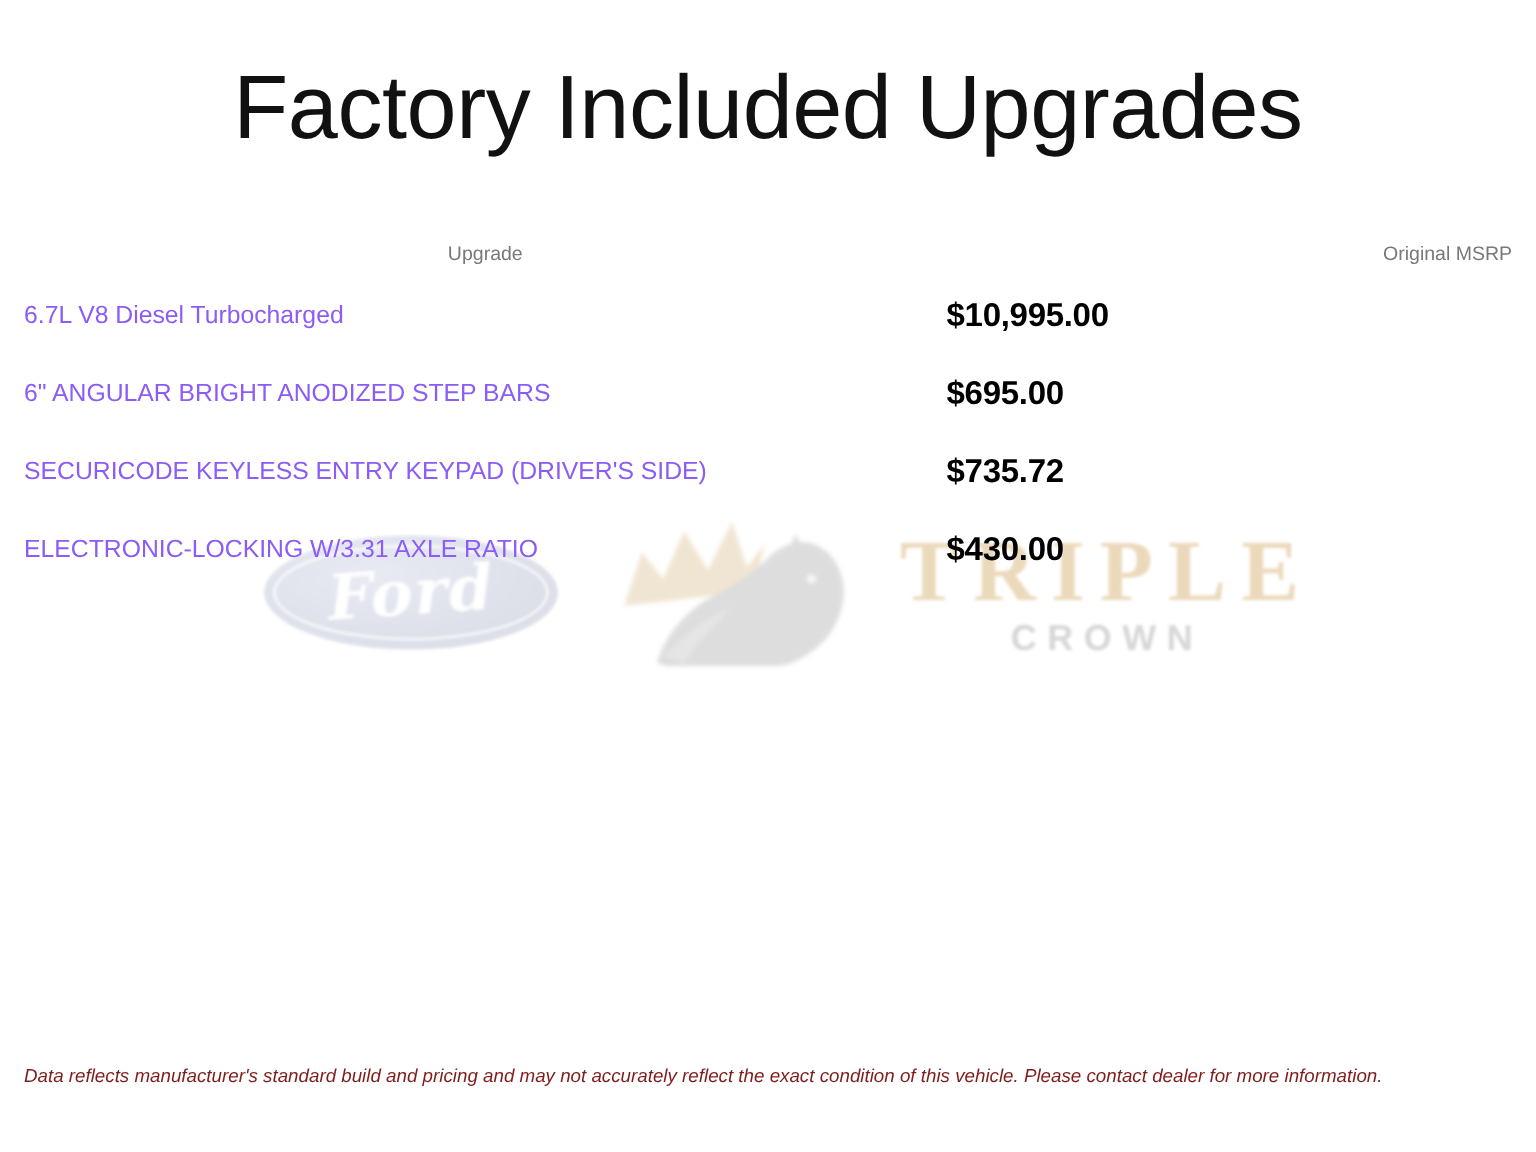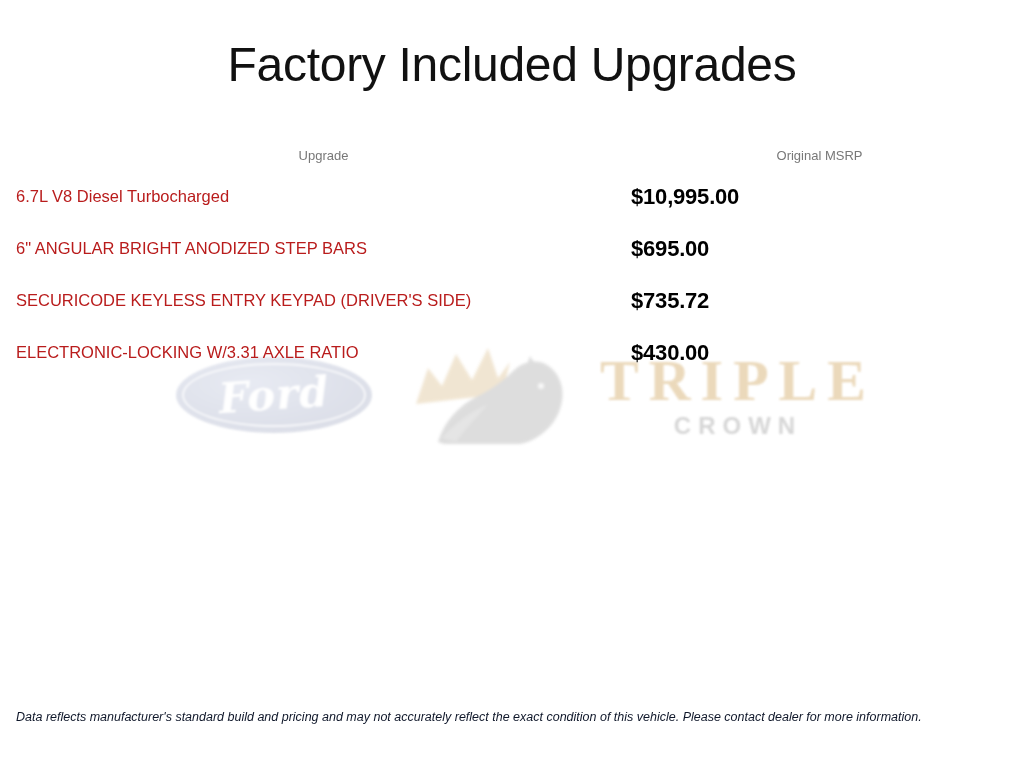--- a/index.html
+++ b/index.html
@@ -111,21 +111,21 @@
   }
 
   
   .content {
     position: relative;
     z-index: 2;
   }
 
   .title {
     text-align: center;
-    font-size: 48px;
+    font-size: 60px;
     font-weight: normal;
     color: #111111;
     margin: 0;
     padding-top: 39px;
     letter-spacing: -0.3px;
     line-height: 1.1;
   }
 
   table.upgrades {
     width: 100%;
@@ -134,51 +134,51 @@
     table-layout: fixed;
   }
   table.upgrades th {
     font-size: 13px;
     font-weight: normal;
     color: #787878;
     padding: 0 0 8px 0;
     vertical-align: bottom;
   }
   th.col-upgrade { text-align: center; width: 62%; }
-  th.col-msrp    { text-align: center; width: 38%; }
+  th.col-msrp    { text-align: right; width: 38%; }
 
   table.upgrades td {
     padding: 13px 0 13px 0;
     vertical-align: middle;
   }
   td.upgrade-name {
     text-align: left;
     font-size: 16.5px;
-    color: #b91c1c;
+    color: #8b5cf6;
     line-height: 1.38;
     padding-right: 24px;
     margin-left: 39px;
   }
   td.upgrade-price {
     text-align: left;
     font-size: 22px;
     font-weight: bold;
     color: #000000;
     white-space: nowrap;
     letter-spacing: -0.2px;
   }
 
   .disclaimer {
     position: absolute;
     left: 16px;
     right: 16px;
     top: 710px;
     font-size: 12.5px;
     font-style: italic;
-    color: #0f172a;
+    color: #7f1d1d;
     z-index: 2;
     line-height: 1.2;
   }
 </style>
 </head>
 <body>
 
 <div class="page">
 
   <div class="watermark">

